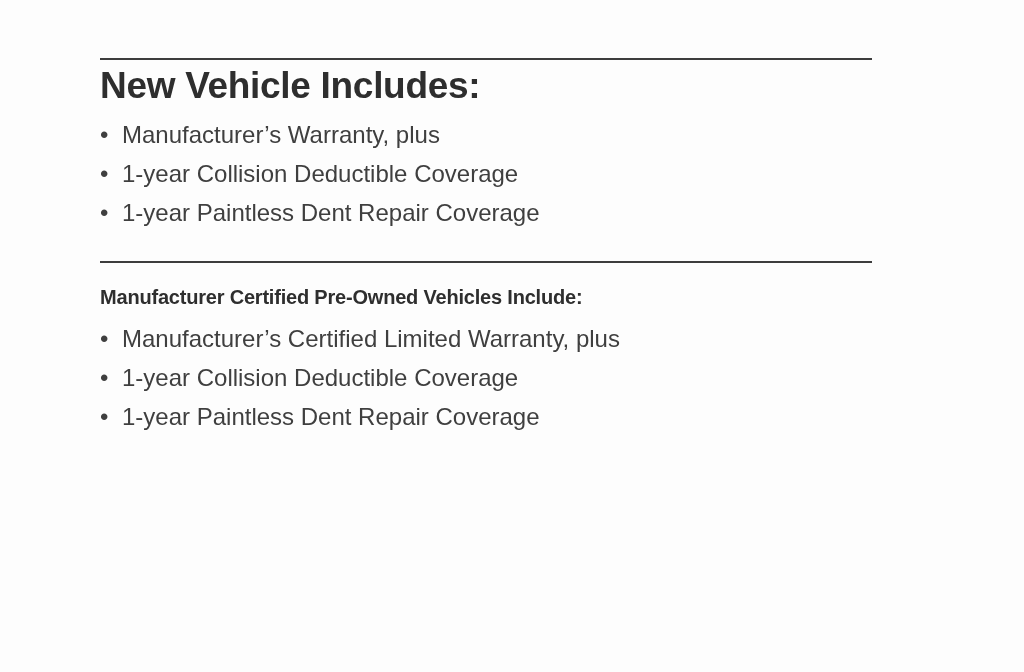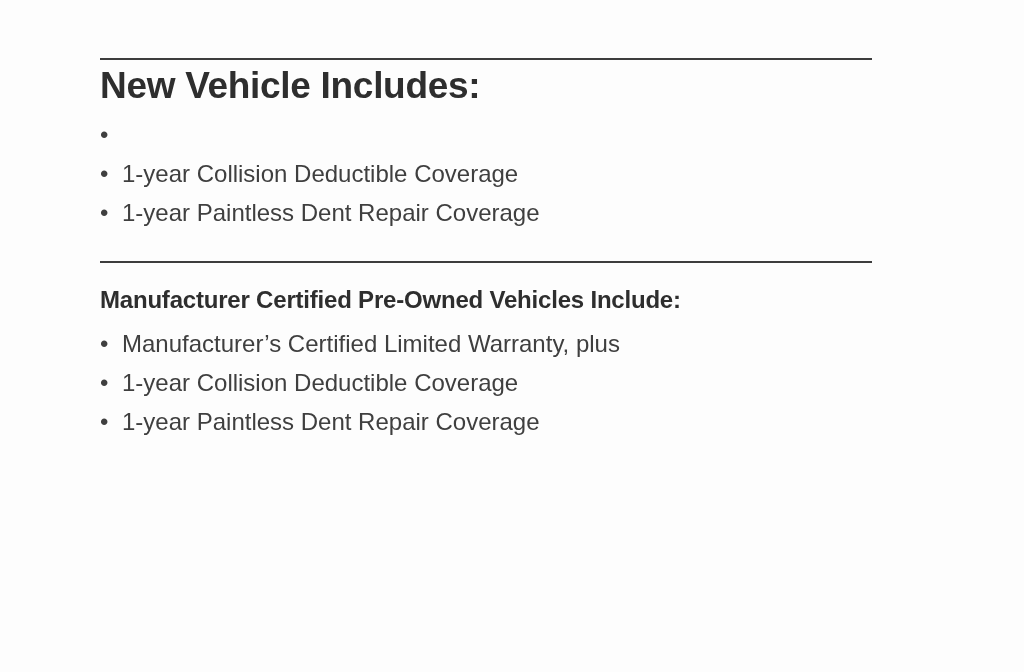--- a/index.html
+++ b/index.html
@@ -47,21 +47,21 @@
   .section-title-lg {
     font-weight: bold;
     font-size: 37px;
     line-height: 1.2;
     color: #2e2e2e;
     margin: 0 0 8px 0;
     letter-spacing: -0.3px;
   }
   .section-title-md {
     font-weight: bold;
-    font-size: 24px;
+    font-size: 20px;
     line-height: 1.25;
     color: #2e2e2e;
     margin: 0 0 10px 0;
     letter-spacing: -0.2px;
   }
   ul.bullets {
     list-style: none;
     margin: 0;
     padding: 0;
   }
@@ -101,20 +101,21 @@
   <h1 class="headline">
   </h1>
 
   <hr class="rule">
 
   <div class="section">
     <h2 class="section-title-lg">New Vehicle Includes:</h2>
     <ul class="bullets">
       <li>
         <span class="dot">•</span>
+        <span>Manufacturer’s Warranty, plus</span>
       </li>
       <li>
         <span class="dot">•</span>
         <span>1-year Collision Deductible Coverage</span>
       </li>
       <li>
         <span class="dot">•</span>
         <span>1-year Paintless Dent Repair Coverage</span>
       </li>
     </ul>

